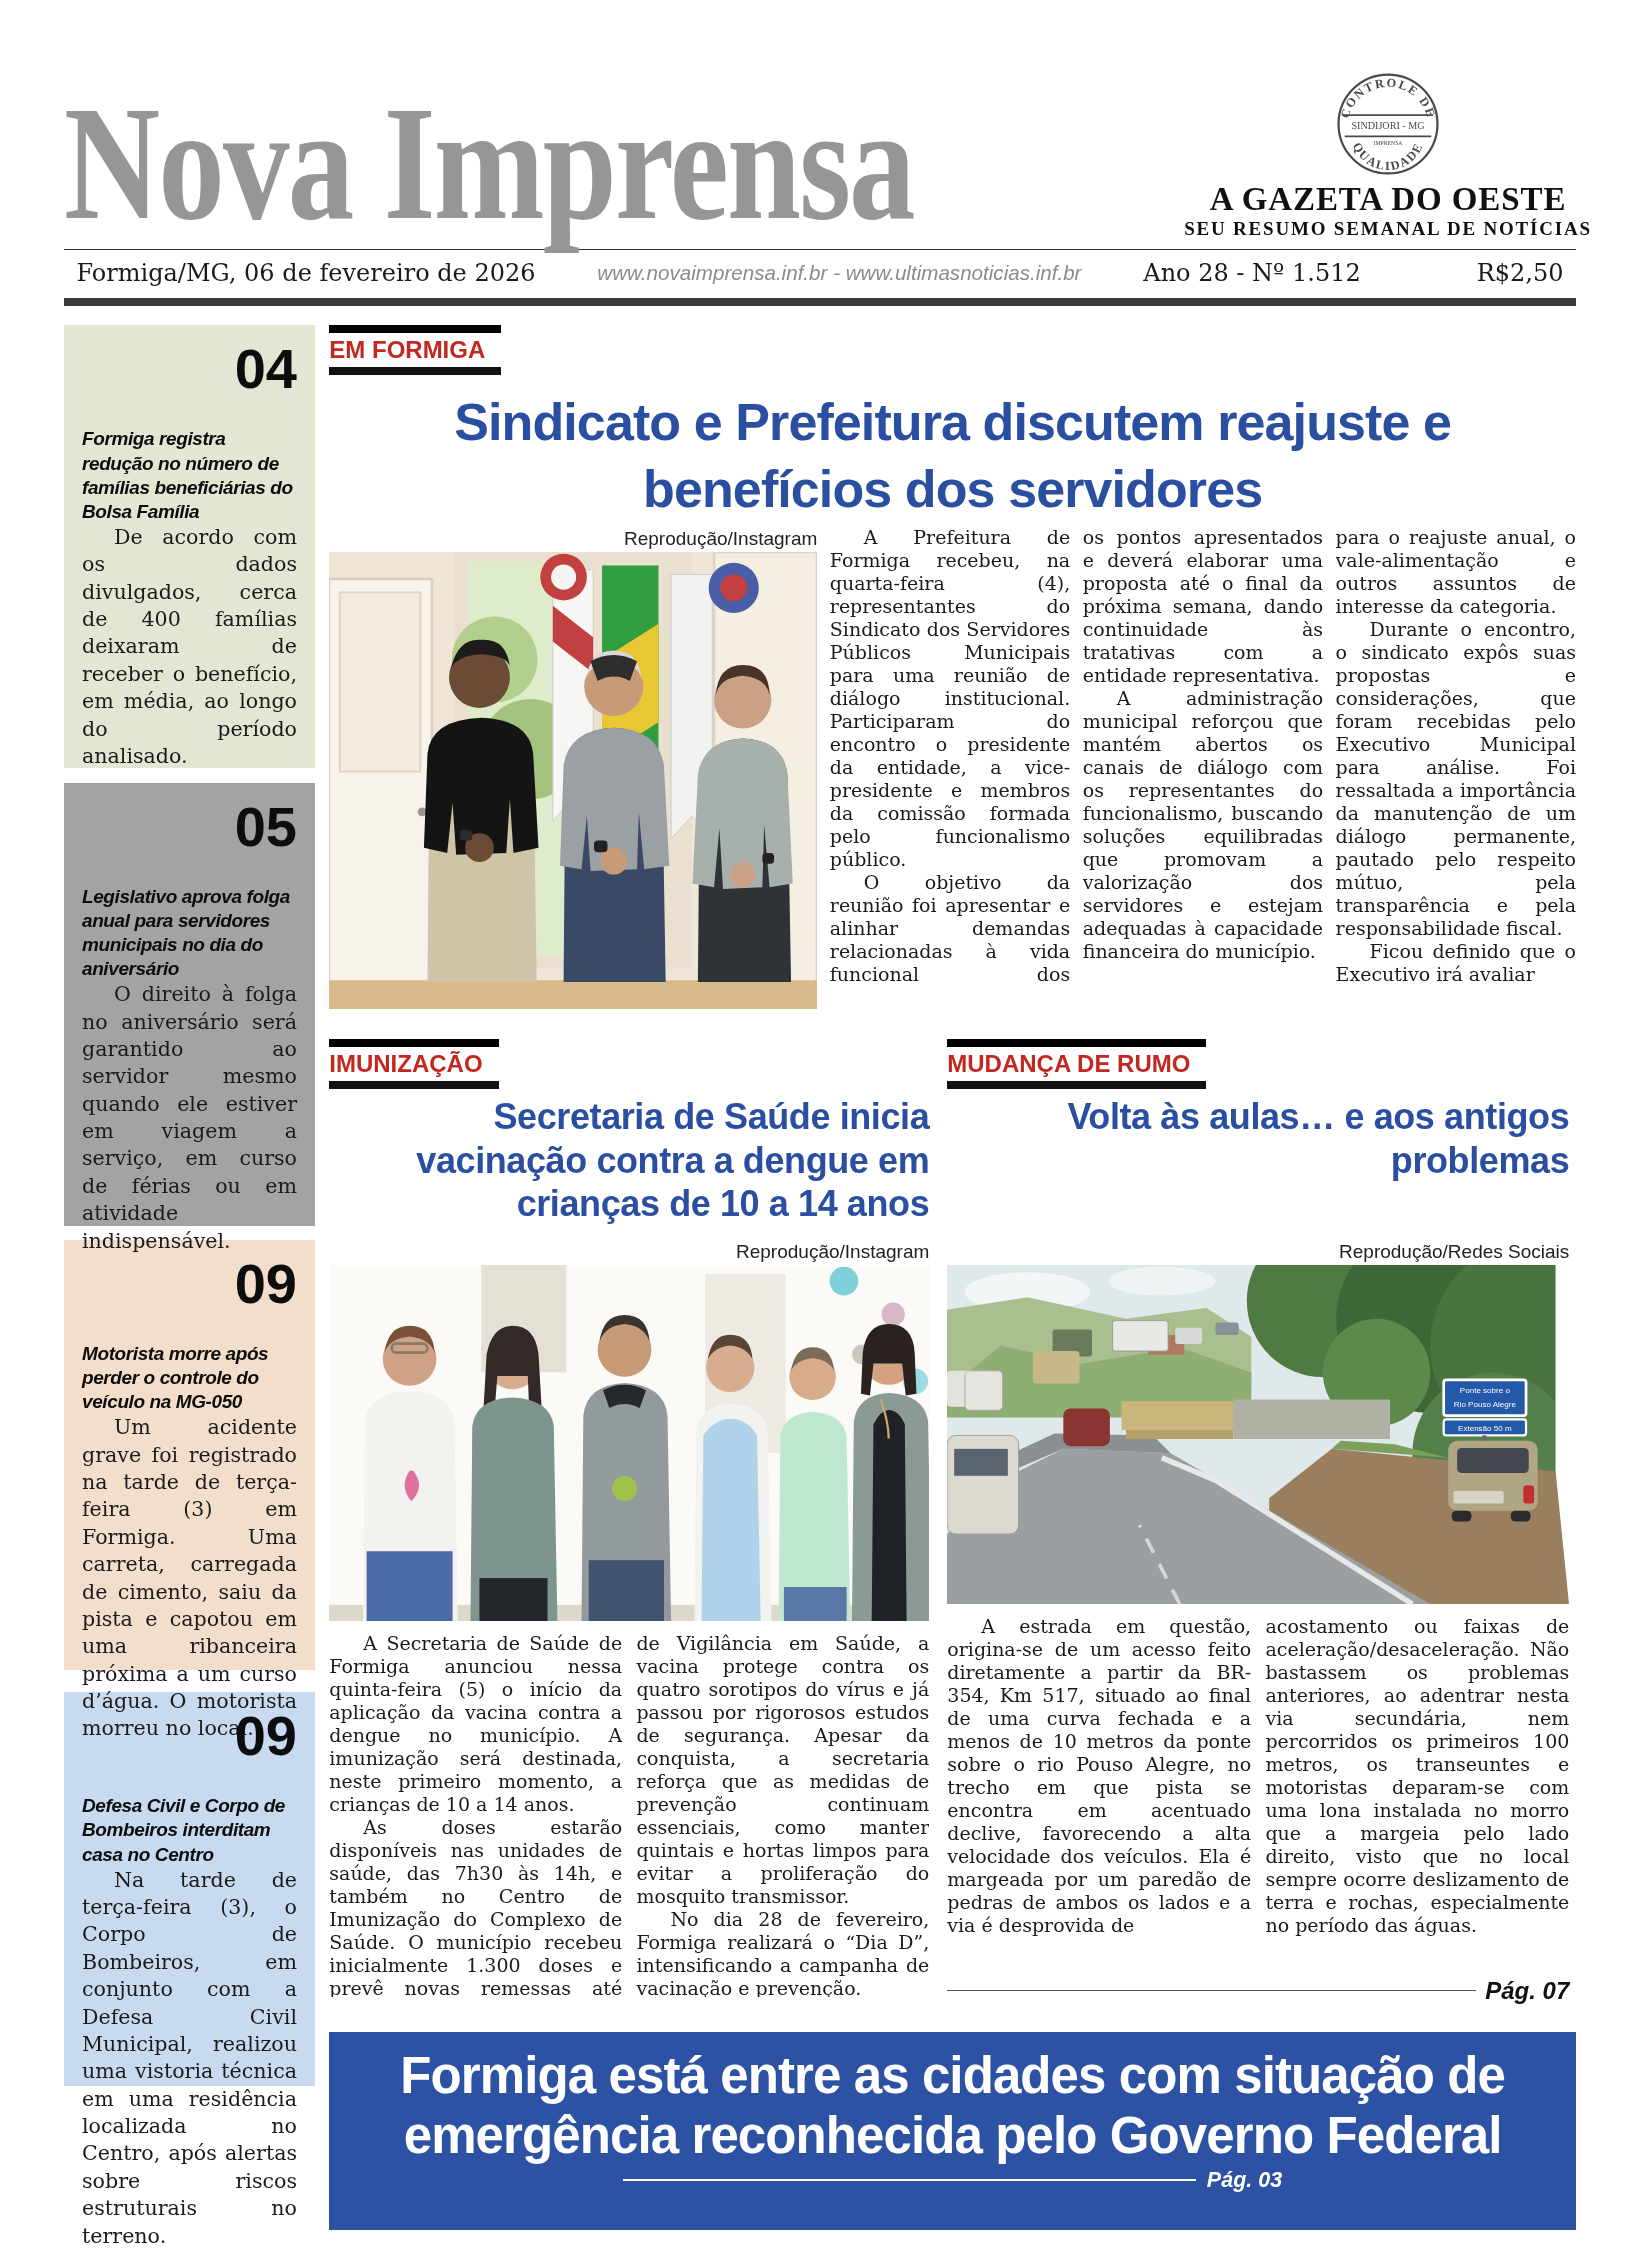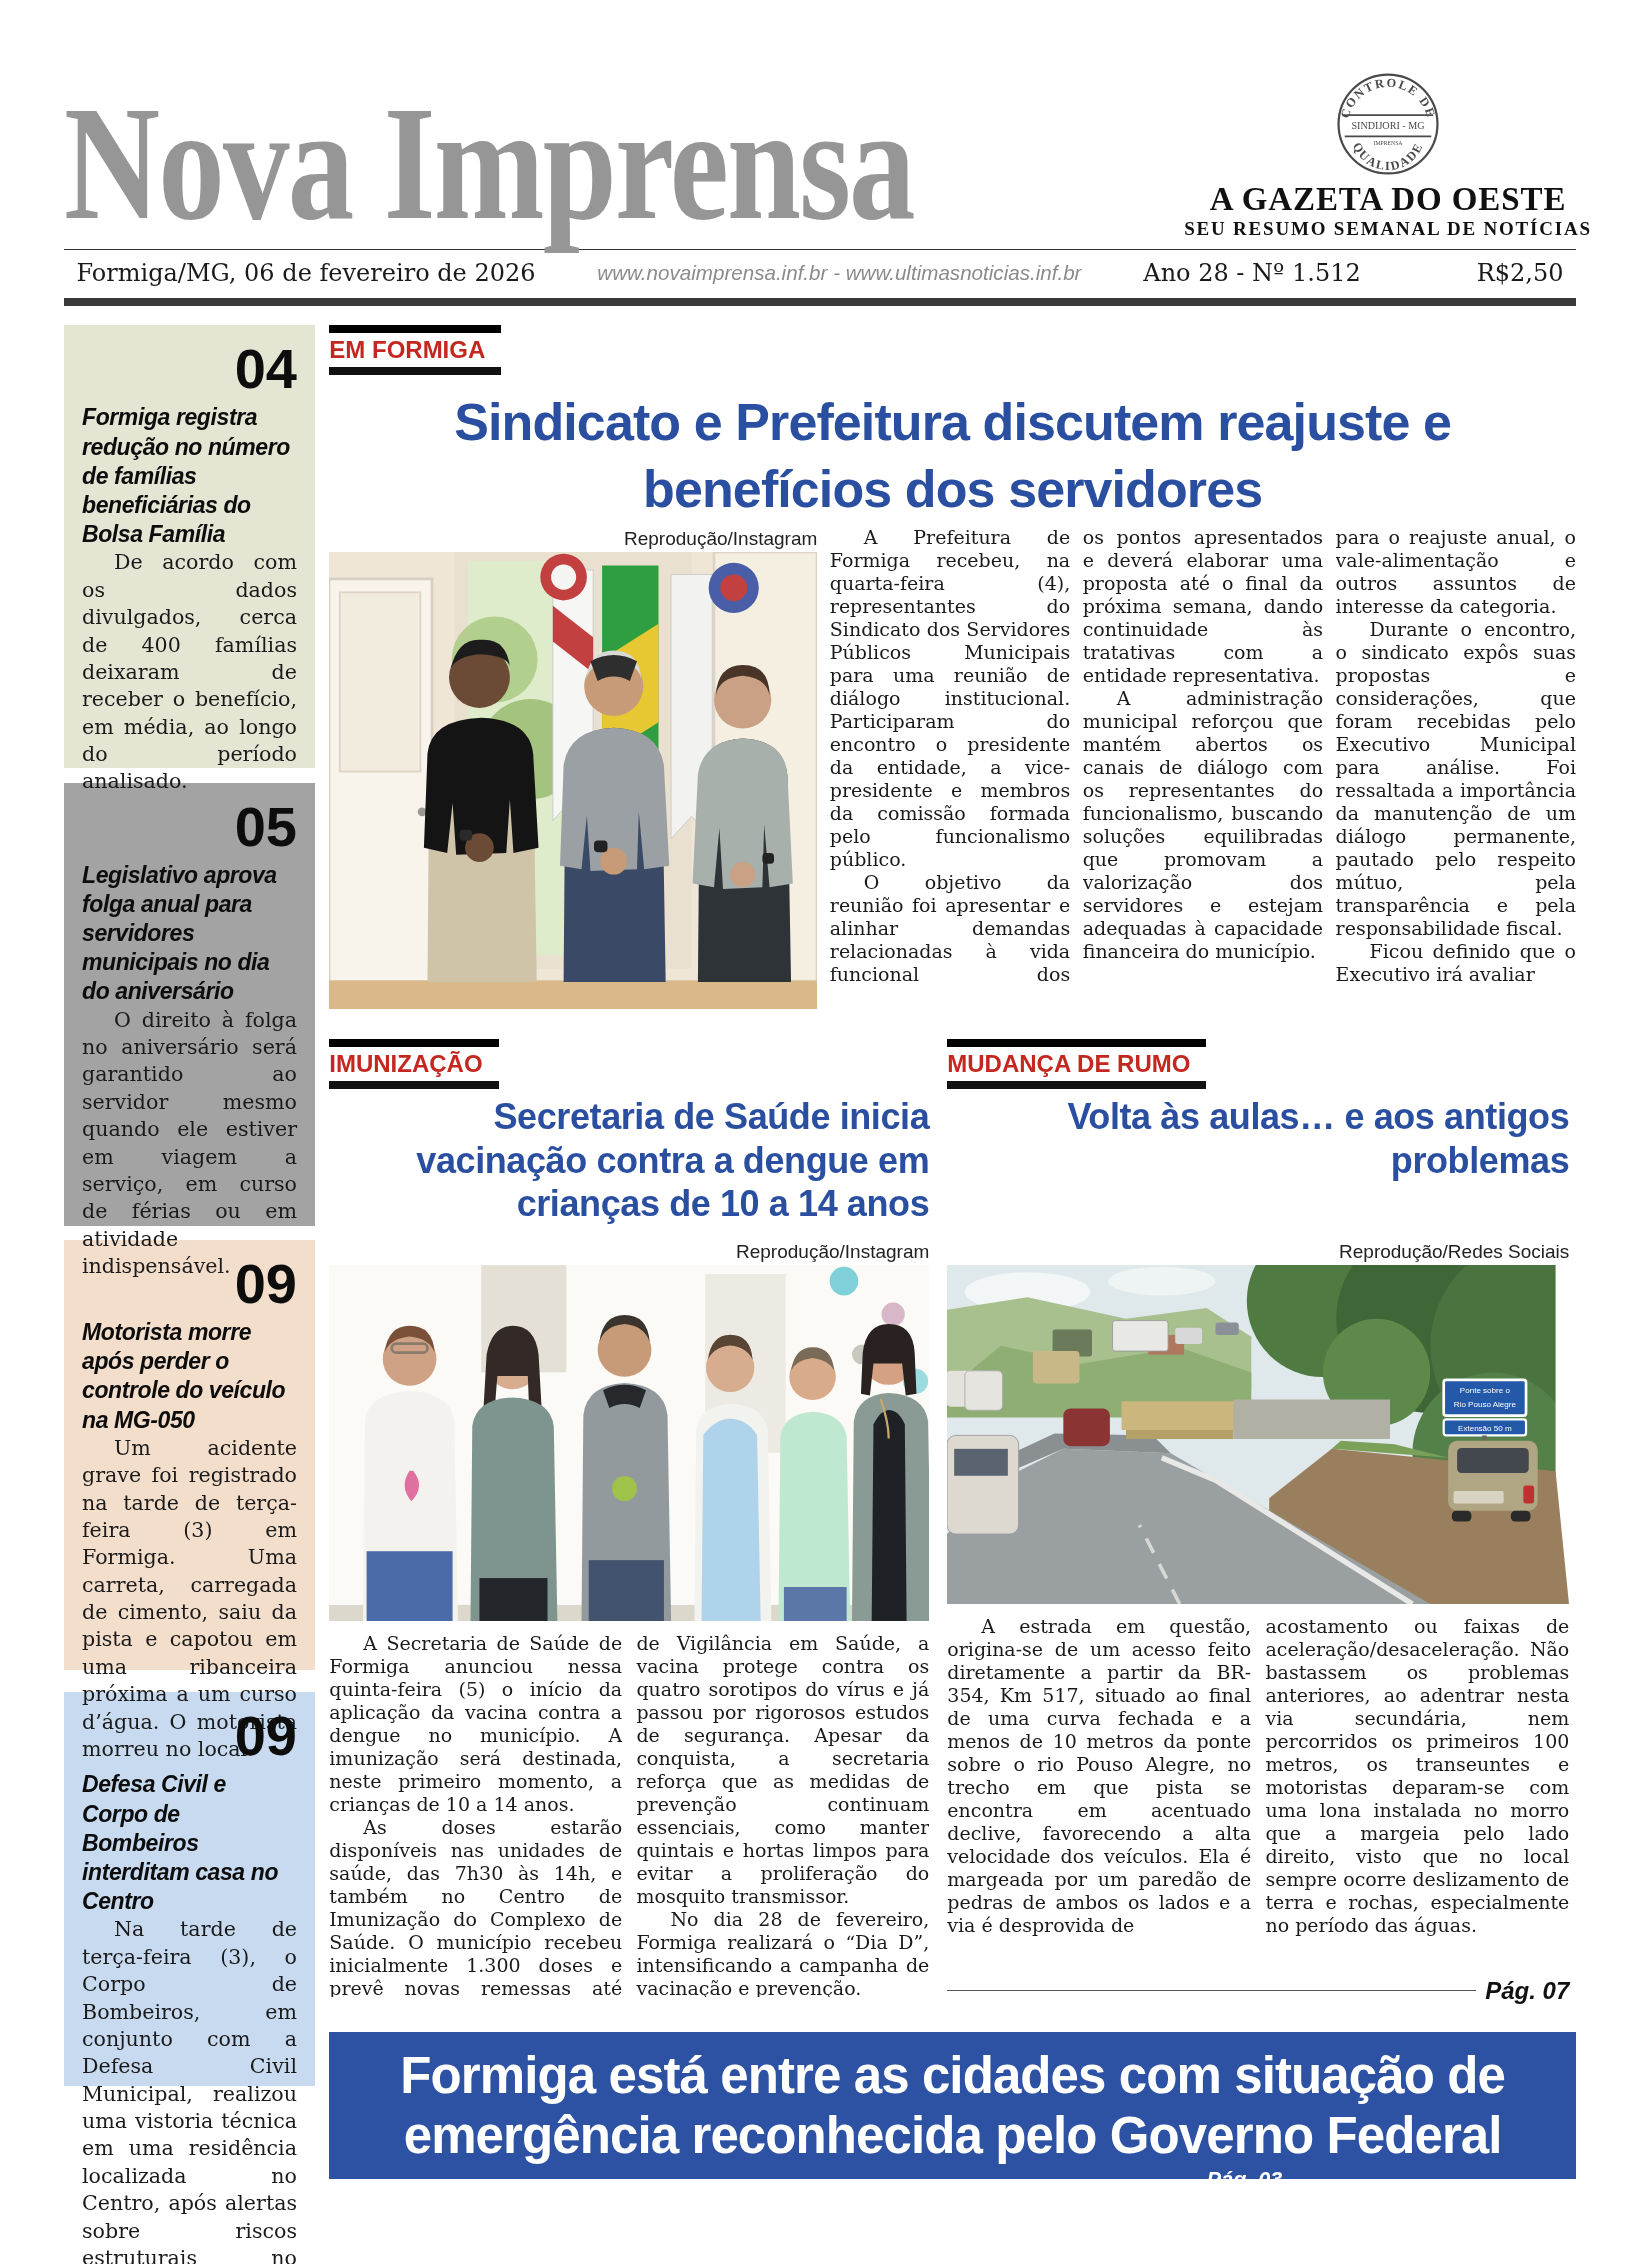--- a/index.html
+++ b/index.html
@@ -33,21 +33,21 @@
   .content{display:flex;gap:14.3px;margin-top:19.7px;}
   .sidebar{flex:0 0 251px;width:251px;}
   .main{flex:1;min-width:0;}
   
   .sbox{box-sizing:border-box;padding:16px 18px 19.7px 18px;display:flex;flex-direction:column;margin-bottom:14.3px;}
   .sbox-1{background:#e4e5d3;height:443px;}
   .sbox-2{background:#a3a3a3;height:443px;margin-top:0;}
   .sbox-3{background:#f3ddcb;height:430px;margin-top:9px;}
   .sbox-4{background:#c7daef;height:394px;margin-top:22.4px;}
   .sbox-num{font-family:"Liberation Sans", sans-serif;font-weight:bold;font-size:56px;line-height:1;text-align:right;color:#0d0d0d;}
-  .sbox-title{font-family:"Liberation Sans", sans-serif;font-weight:bold;font-style:italic;font-size:23px;line-height:1.27;color:#0d0d0d;margin-top:6px;letter-spacing:-0.4px;}
+  .sbox-title{font-family:"Liberation Sans", sans-serif;font-weight:bold;font-style:italic;font-size:19px;line-height:1.27;color:#0d0d0d;margin-top:30px;letter-spacing:-0.4px;}
   .sbox-body{margin-top:auto;font-size:20.6px;line-height:1.33;text-align:justify;text-indent:32px;}
   
   .kicker{
     display:inline-block;font-family:"Liberation Sans", sans-serif;font-weight:bold;
     font-size:24px;letter-spacing:0px;color:#c4271f;
     border-top:8px solid #000000;border-bottom:8px solid #111;padding:2.7px 16px 2.7px 0;
   }
   
   .lead-headline{
     margin:14.3px 0 3.6px 0;font-family:"Liberation Sans", sans-serif;font-weight:bold;
@@ -78,21 +78,21 @@
   .story-cols{display:flex;gap:14.3px;margin-top:10.7px;}
   .story-col{flex:1;overflow:hidden;}
   .story-col.vcol{height:365px;}
   .story-col.rcol{height:358px;}
   .pageref-row{display:flex;align-items:center;margin-top:3.6px;}
   .pageref-line{flex:1;border-top:1.8px solid #555;margin-right:9px;}
   .pageref{font-family:"Liberation Sans", sans-serif;font-weight:bold;font-style:italic;font-size:24px;color:#111;}
   
   .banner{
     margin-top:27px;background:#2d52a3;color:#fff;box-sizing:border-box;
-    padding:14.3px 27px 9px 27px;height:147px;display:flex;flex-direction:column;
+    padding:14.3px 27px 9px 27px;height:198px;display:flex;flex-direction:column;
   }
   .banner-text{
     font-family:"Liberation Sans", sans-serif;font-weight:bold;font-size:51px;line-height:1.18;
     text-align:center;letter-spacing:-0.9px;margin:0;
   }
   .banner-ref-row{display:flex;align-items:center;justify-content:center;margin-top:1.8px;}
   .banner-line{width:573px;border-top:2.7px solid #fff;margin-right:10.7px;}
   .banner-ref{font-family:"Liberation Sans", sans-serif;font-weight:bold;font-style:italic;font-size:21.5px;color:#fff;}
   .seal text,.seal textPath{font-family:"Liberation Serif", serif;fill:#4a4a4a;}
 </style>

